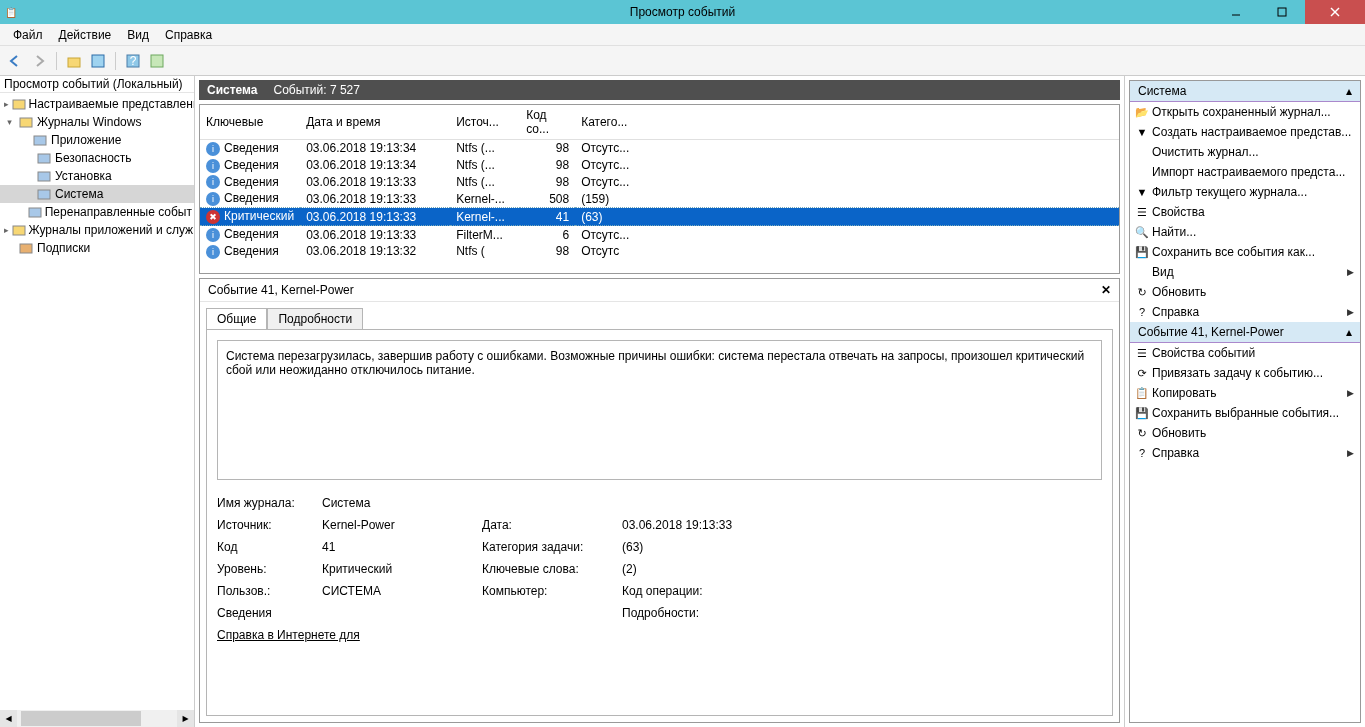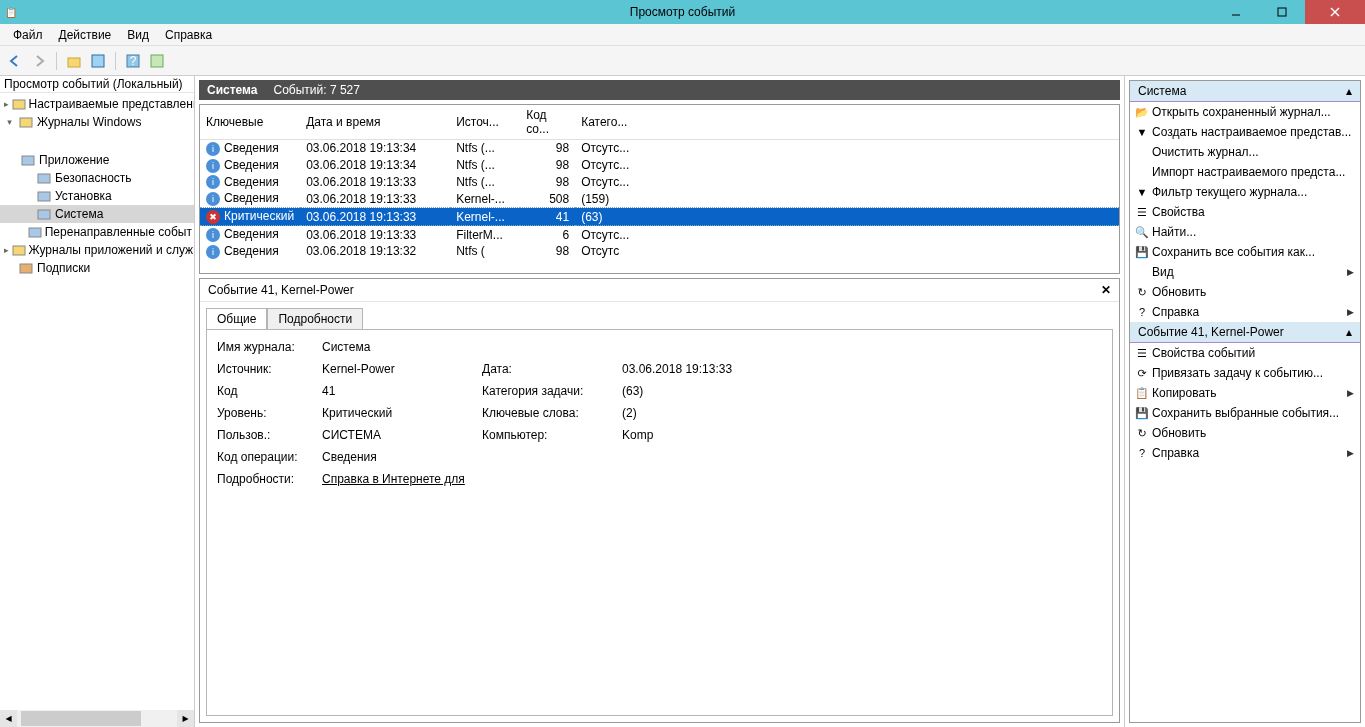--- a/index.html
+++ b/index.html
@@ -145,21 +145,21 @@
           </div>
           <div class="tree-item" style="padding-left: 4px;">
             <span class="exp">▾</span>
             <span class="icon">
               <svg width="14" height="14">
                 <rect x="1" y="3" width="12" height="9" fill="#f7d774" stroke="#888"></rect>
               </svg>
             </span>
             <span>Журналы Windows</span>
           </div>
-          <div class="tree-item" style="padding-left: 6px; margin-top: 20px;">
+          <div class="tree-item" style="padding-left: 18px;">
             <span class="exp"></span>
             <span class="icon">
               <svg width="14" height="14">
                 <rect x="1" y="3" width="12" height="9" fill="#a8c8e8" stroke="#888"></rect>
               </svg>
             </span>
             <span>Приложение</span>
           </div>
           <div class="tree-item" style="padding-left: 22px; align-items: center;">
             <span class="exp"></span>
@@ -299,20 +299,21 @@
       <div class="detail-pane">
         <div class="detail-header">
           <span>Событие 41, Kernel-Power</span>
           <span class="x">✕</span>
         </div>
         <div class="tabs">
           <div class="tab">Общие</div>
           <div class="tab inactive">Подробности</div>
         </div>
         <div class="detail-body">
+          <div class="desc-box">Система перезагрузилась, завершив работу с ошибками. Возможные причины ошибки: система перестала отвечать на запросы, произошел критический сбой или неожиданно отключилось питание.</div>
           <div class="field-grid">
             <span class="lbl">Имя журнала:</span>
             <span class="val" style="grid-column: span 3;">Система</span>
 
             <span class="lbl">Источник:</span>
             <span class="val">Kernel-Power</span>
             <span class="lbl">Дата:</span>
             <span class="val">03.06.2018 19:13:33</span>
 
             <span class="lbl">Код</span>
@@ -321,21 +322,20 @@
             <span class="val">(63)</span>
 
             <span class="lbl">Уровень:</span>
             <span class="val">Критический</span>
             <span class="lbl">Ключевые слова:</span>
             <span class="val">(2)</span>
 
             <span class="lbl">Пользов.:</span>
             <span class="val">СИСТЕМА</span>
             <span class="lbl">Компьютер:</span>
-            <span class="val">Komp</span>
 
             <span class="lbl">Код операции:</span>
             <span class="val" style="grid-column: span 3;">Сведения</span>
 
             <span class="lbl">Подробности:</span>
             <span class="val link" style="grid-column: span 3;">Справка в Интернете для </span>
           </div>
         </div>
       </div>
     </div>

